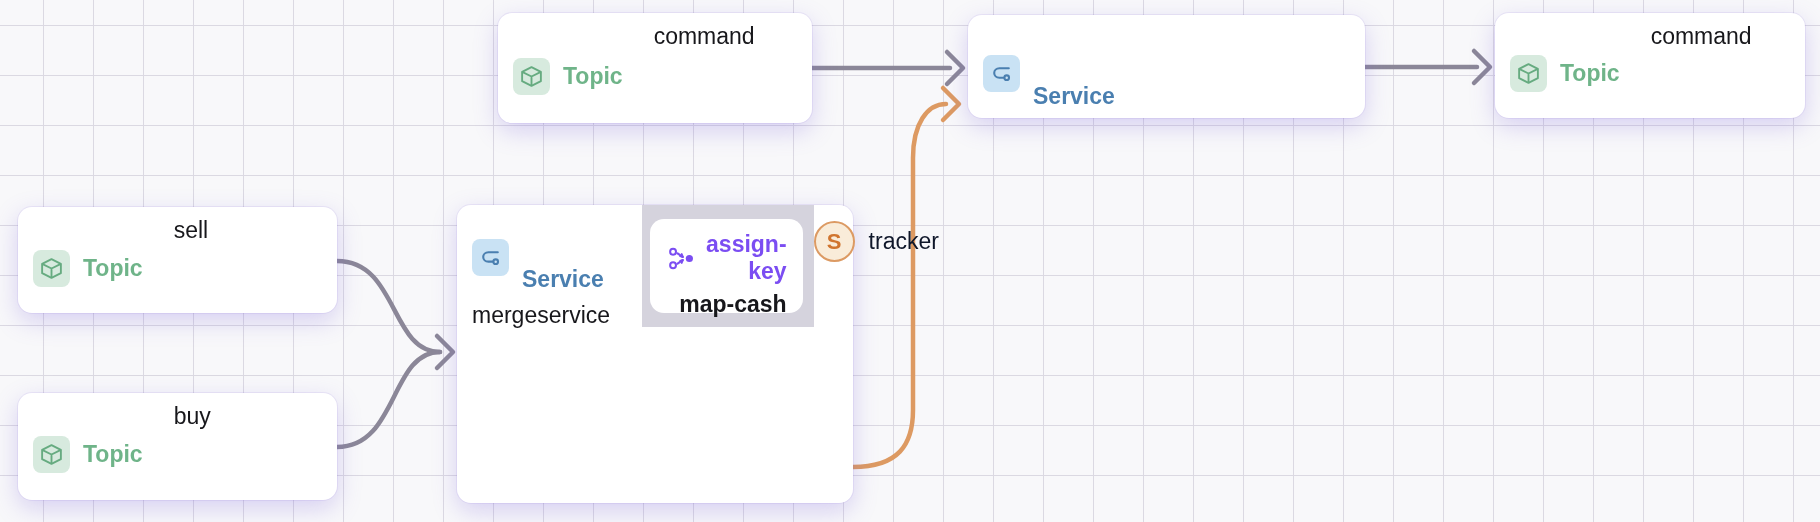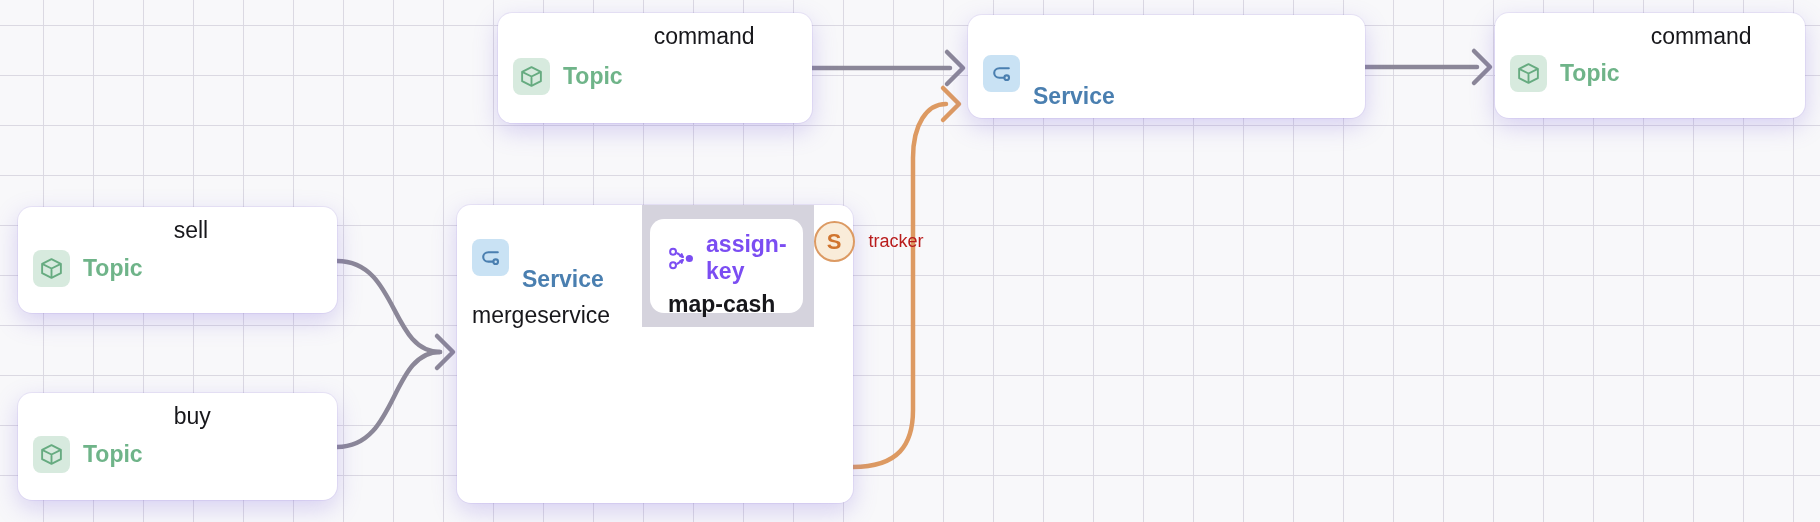--- a/index.html
+++ b/index.html
@@ -71,20 +71,21 @@
   .merge-band {
     background: #d5d3dd;
     height: 122px;
     padding: 14px 11px 14px 8px;
   }
   .processor-card {
     background: #ffffff;
     border-radius: 14px;
     height: 94px;
     padding: 12px 16px 0 18px;
+    text-align: right;
   }
   .processor-header { display: flex; align-items: center; gap: 11px; }
   .processor-label { font-size: 23px; font-weight: 600; color: #7b4df2; }
   .processor-name { font-size: 23px; color: #17171b; padding-top: 6px; font-weight: bold; }
   .merge-footer {
     height: 73px;
     display: flex;
     align-items: center;
     justify-content: center;
     gap: 14px;
@@ -95,21 +96,21 @@
     border-radius: 50%;
     background: #f9ecd9;
     border: 2.5px solid #dc9a63;
     color: #d0752f;
     font-size: 22px;
     font-weight: 700;
     display: flex;
     align-items: center;
     justify-content: center;
   }
-  .consumer-name { font-size: 18px; color: #b91c1c; }
+  .consumer-name { font-size: 23px; color: #0f172a; }
 </style>
 </head>
 <body>
 
 <div class="canvas">
 
   <svg class="edge-layer" viewBox="0 0 1820 522" xmlns="http://www.w3.org/2000/svg">
     <g>
       <path class="edge edge-gray" d="M 812 68 H 950"></path>
       <polyline class="edge edge-gray" points="947,52 963,68 947,84"></polyline>

